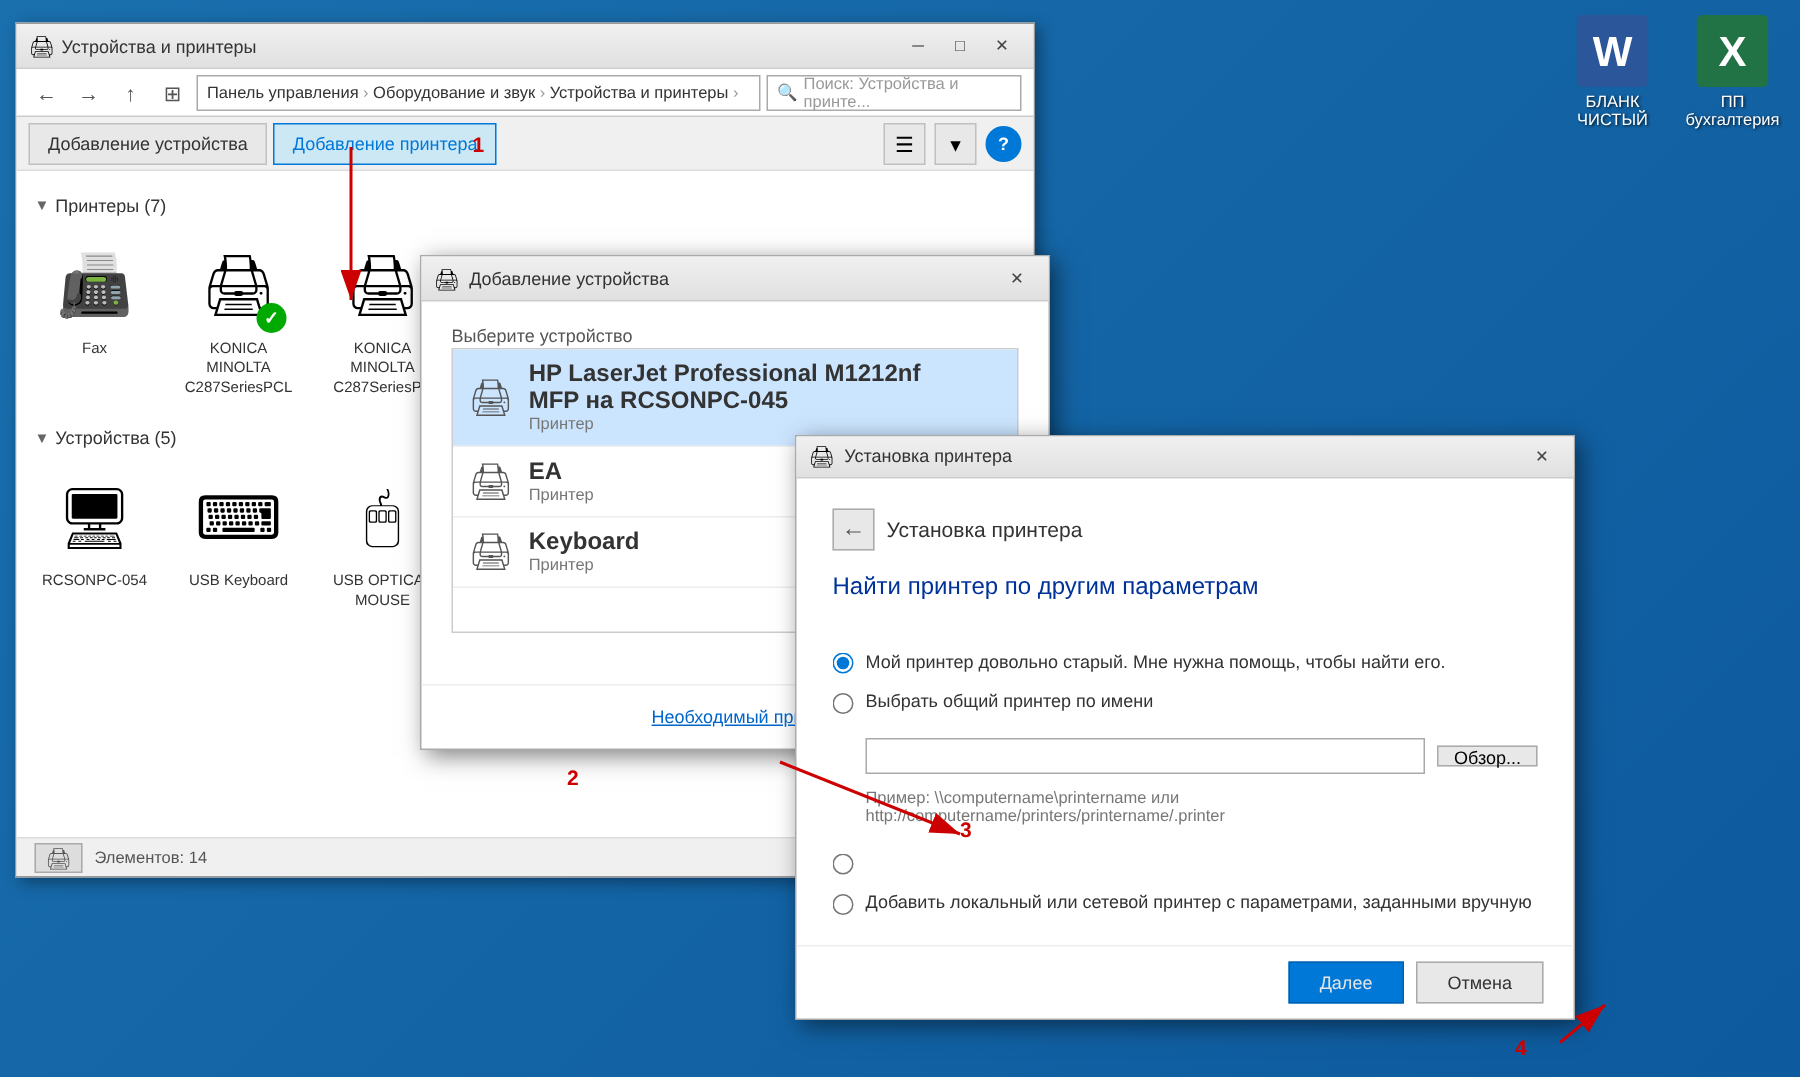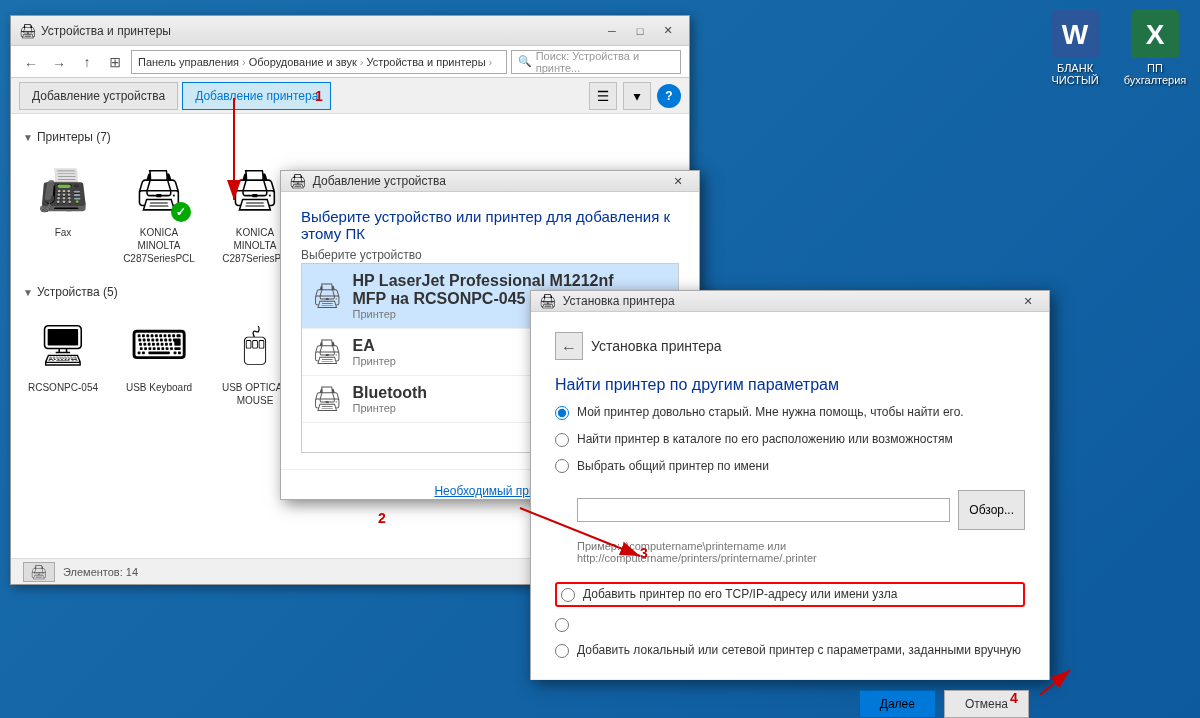--- a/index.html
+++ b/index.html
@@ -413,26 +413,26 @@
       color: #555;
     }
     .install-title {
       font-size: 14px;
       color: #333;
     }
     .install-heading {
       font-size: 16px;
       font-weight: normal;
       color: #003399;
-      margin-bottom: 10px;
+      margin-bottom: 32px;
     }
     .radio-group { display: flex; flex-direction: column; gap: 10px; }
     .radio-item {
       display: flex;
-      align-items: center;
+      align-items: flex-end;
       gap: 8px;
       cursor: pointer;
     }
     .radio-input {
       width: 14px;
       height: 14px;
       margin-top: 1px;
       flex-shrink: 0;
     }
     .radio-label { font-size: 12px; color: #333; line-height: 1.4; }
@@ -443,21 +443,21 @@
       margin: 6px 0 6px 22px;
     }
     .text-input-field {
       flex: 1;
       height: 24px;
       border: 1px solid #aaa;
       padding: 0 6px;
       font-size: 12px;
     }
     .browse-btn {
-      height: 40px;
+      height: 14px;
       padding: 0 10px;
       background: #e8e8e8;
       border: 1px solid #aaa;
       cursor: pointer;
       font-size: 12px;
     }
     .example-text {
       font-size: 11px;
       color: #777;
       margin-left: 22px;
@@ -477,21 +477,21 @@
       height: 28px;
       padding: 0 20px;
       background: #e8e8e8;
       border: 1px solid #aaa;
       cursor: pointer;
       font-size: 12px;
       color: #333;
     }
     .dialog-btn.primary {
       background: #0078d7;
-      color: #000000;
+      color: #e5e5e5;
       border-color: #0060b0;
     }
 
     
     .step-number {
       position: absolute;
       font-size: 14px;
       font-weight: bold;
       color: #cc0000;
       z-index: 35;
@@ -637,41 +637,40 @@
 
   <div class="dialog-add-device">
     <div class="dialog-titlebar">
       <span class="dialog-title-icon">🖨</span>
       <span class="dialog-title-text">Добавление устройства</span>
       <div class="window-controls">
         <button class="win-btn close">✕</button>
       </div>
     </div>
     <div class="dialog-content">
-      <div class="dialog-heading">Выберите устройство или принтер для добавления к этому ПК</div>
       <div class="dialog-subheading">Выберите устройство</div>
       <div class="device-list">
         <div class="device-list-item" style="background:#cce5ff">
           <span class="device-list-icon">🖨</span>
           <div class="device-list-info">
             <div class="device-list-name">HP LaserJet Professional M1212nf<br>MFP на RCSONPC-045</div>
             <div class="device-list-type">Принтер</div>
           </div>
         </div>
         <div class="device-list-item">
           <span class="device-list-icon">🖨</span>
           <div class="device-list-info">
             <div class="device-list-name">EA</div>
             <div class="device-list-type">Принтер</div>
           </div>
         </div>
         <div class="device-list-item">
           <span class="device-list-icon">🖨</span>
           <div class="device-list-info">
-            <div class="device-list-name">Bluetooth</div>
+            <div class="device-list-name">Keyboard</div>
             <div class="device-list-type">Принтер</div>
           </div>
         </div>
       </div>
     </div>
     <div class="dialog-footer">
       <a class="missing-link">Необходимый принтер отсутствует в списке</a>
     </div>
   </div>
 
@@ -689,37 +688,29 @@
         <span class="install-title">Установка принтера</span>
       </div>
       <div class="install-heading">Найти принтер по другим параметрам</div>
       <div class="radio-group">
         <div class="radio-item">
           <input type="radio" class="radio-input selected-radio" name="printer-opt" checked="" style="">
           <span class="radio-label">Мой принтер довольно старый. Мне нужна помощь, чтобы найти его.</span>
         </div>
         <div class="radio-item">
           <input type="radio" class="radio-input" name="printer-opt" style="">
-          <span class="radio-label">Найти принтер в каталоге по его расположению или возможностям</span>
-        </div>
-        <div class="radio-item">
-          <input type="radio" class="radio-input" name="printer-opt" style="">
           <span class="radio-label">Выбрать общий принтер по имени</span>
         </div>
         <div style="display:flex; flex-direction:column; gap:4px">
           <div class="text-input-row">
             <input type="text" class="text-input-field" style="flex: 1 1 0%;">
             <button class="browse-btn">Обзор...</button>
           </div>
           <div class="example-text">Пример: \\computername\printername или<br>http://computername/printers/printername/.printer</div>
         </div>
-        <div class="radio-item" style="border: 2px solid red; padding: 2px 4px; border-radius: 3px;">
-          <input type="radio" class="radio-input selected-radio" name="printer-opt" style="">
-          <span class="radio-label">Добавить принтер по его TCP/IP-адресу или имени узла</span>
-        </div>
         <div class="radio-item">
           <input type="radio" class="radio-input" name="printer-opt" style="">
         </div>
         <div class="radio-item">
           <input type="radio" class="radio-input" name="printer-opt" style="">
           <span class="radio-label">Добавить локальный или сетевой принтер с параметрами, заданными вручную</span>
         </div>
       </div>
     </div>
     <div class="install-footer">

